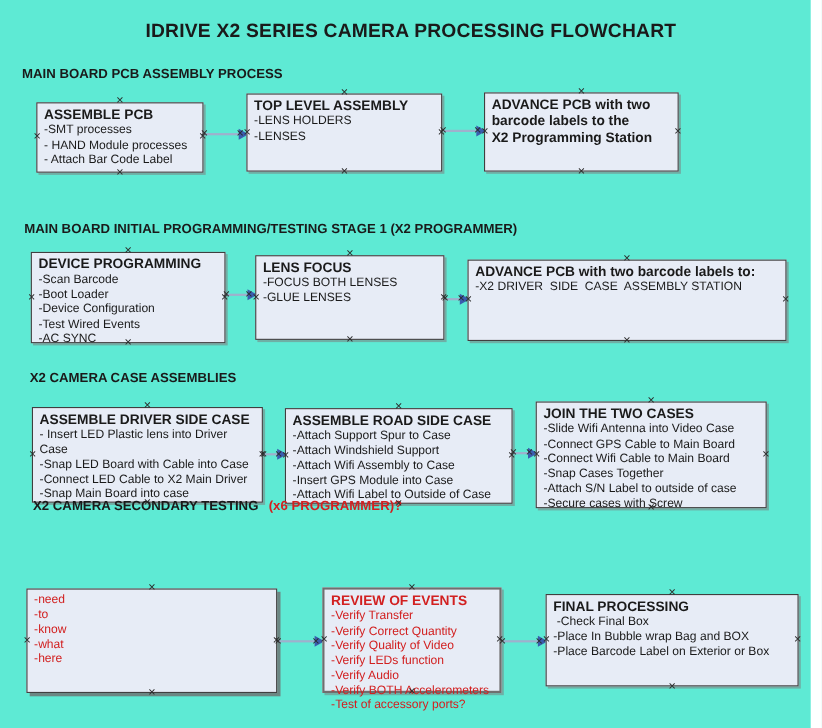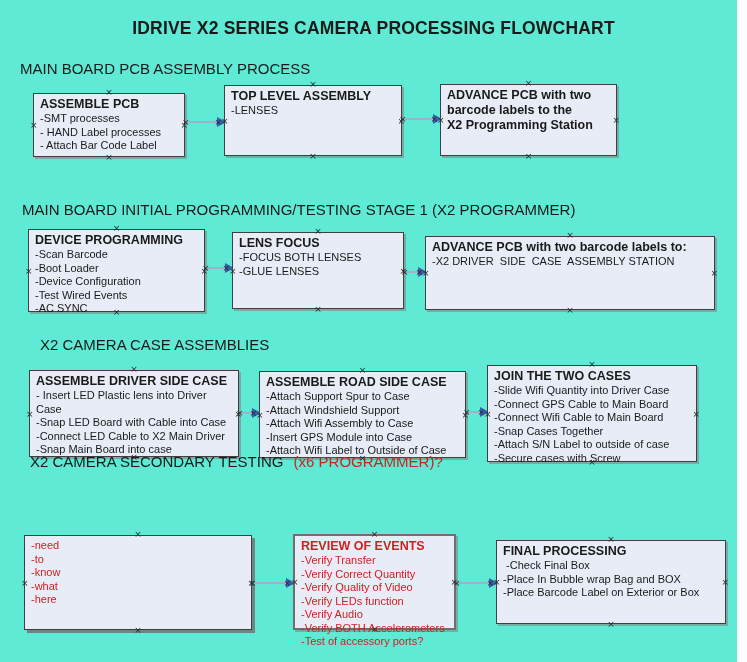--- a/index.html
+++ b/index.html
@@ -6,21 +6,21 @@
   .canvas {
     position:relative; width:737px; height:662px; background:#5eead4;
     font-family:"Liberation Sans","DejaVu Sans",sans-serif; color:#1a1a1a;
     overflow:hidden;
   }
   .page-title {
     position:absolute; left:0; top:18px; width:747px; text-align:center;
     font-size:17.5px; font-weight:bold; letter-spacing:0.2px;
   }
   .sec-heading {
-    position:absolute; font-size:15px; font-weight:normal; white-space:nowrap;
+    position:absolute; font-size:12px; font-weight:bold; white-space:nowrap;
   }
   .sec-heading .red { color:#d22020; margin-left:6px; }
   .fc-box {
     position:absolute; background:#e7ecf6; border:1px solid #3f3f3f;
     box-shadow:2px 2px 0 rgba(125,125,125,0.55);
     padding:3px 6px 2px 6px; box-sizing:border-box;
   }
   .fc-box.gray-border { border:2px solid #6f6f6f; }
   .fc-box.overflow { overflow:visible; }
   .box-title {
@@ -53,37 +53,38 @@
 <div class="canvas">
 
   <div class="page-title">IDRIVE X2  SERIES CAMERA PROCESSING FLOWCHART</div>
 
   <div class="sec-heading" style="left:20px; top:60px;">MAIN BOARD PCB ASSEMBLY PROCESS</div>
 
   <div class="fc-box" style="left:33px; top:93px; width:152px; height:64px;">
     <div class="box-title">ASSEMBLE PCB</div>
     <div class="box-items">
         <div class="box-item">-SMT processes</div>
-        <div class="box-item">- HAND Label processes</div>
+        <div class="box-item">- HAND Module processes</div>
         <div class="box-item">- Attach Bar Code Label</div>
       </div>
   <span class="handle hb-t">×</span>
       <span class="handle hb-b">×</span>
       <span class="handle hb-l">×</span>
       <span class="handle hb-r">×</span>
     </div>
   <div class="arrow" style="left:185px; top:122px; width:39px;">
     <span class="a-line"></span>
     <span class="a-head"></span>
     <span class="handle ha-l">×</span>
     <span class="handle ha-r">×</span>
   </div>
   <div class="fc-box" style="left:224px; top:85px; width:178px; height:71px;">
     <div class="box-title">TOP LEVEL ASSEMBLY</div>
     <div class="box-items">
+        <div class="box-item">-LENS HOLDERS</div>
         <div class="box-item">-LENSES</div>
       </div>
   <span class="handle hb-t">×</span>
       <span class="handle hb-b">×</span>
       <span class="handle hb-l">×</span>
       <span class="handle hb-r">×</span>
     </div>
   <div class="arrow" style="left:402px; top:119px; width:38px;">
     <span class="a-line"></span>
     <span class="a-head"></span>
@@ -144,21 +145,21 @@
     <div class="box-title">ADVANCE PCB with two barcode labels to:</div>
     <div class="box-items">
         <div class="box-item">-X2 DRIVER  SIDE  CASE  ASSEMBLY STATION</div>
       </div>
   <span class="handle hb-t">×</span>
       <span class="handle hb-b">×</span>
       <span class="handle hb-l">×</span>
       <span class="handle hb-r">×</span>
     </div>
 
-  <div class="sec-heading" style="left:27px; top:336px;margin-left:13px;">X2 CAMERA CASE ASSEMBLIES</div>
+  <div class="sec-heading" style="left:27px; top:336px;">X2 CAMERA CASE ASSEMBLIES</div>
 
   <div class="fc-box" style="left:29px; top:370px; width:210px; height:87px;">
     <div class="box-title">ASSEMBLE DRIVER SIDE CASE</div>
     <div class="box-items">
         <div class="box-item">- Insert LED Plastic lens into Driver Case</div>
         <div class="box-item">-Snap LED Board with Cable into Case</div>
         <div class="box-item">-Connect LED Cable to X2 Main Driver</div>
         <div class="box-item">-Snap Main Board into case</div>
       </div>
   <span class="handle hb-t">×</span>
@@ -188,21 +189,21 @@
     </div>
   <div class="arrow" style="left:466px; top:412px; width:21px;">
     <span class="a-line"></span>
     <span class="a-head"></span>
     <span class="handle ha-l">×</span>
     <span class="handle ha-r">×</span>
   </div>
   <div class="fc-box" style="left:487px; top:365px; width:210px; height:97px;">
     <div class="box-title">JOIN THE TWO CASES</div>
     <div class="box-items">
-        <div class="box-item">-Slide Wifi Quantity into Driver Case</div>
+        <div class="box-item">-Slide Wifi Antenna into Video Case</div>
         <div class="box-item">-Connect GPS Cable to Main Board</div>
         <div class="box-item">-Connect Wifi Cable to Main Board</div>
         <div class="box-item">-Snap Cases Together</div>
         <div class="box-item">-Attach S/N Label to outside of case</div>
         <div class="box-item">-Secure cases with Screw</div>
       </div>
   <span class="handle hb-t">×</span>
       <span class="handle hb-b">×</span>
       <span class="handle hb-l">×</span>
       <span class="handle hb-r">×</span>

